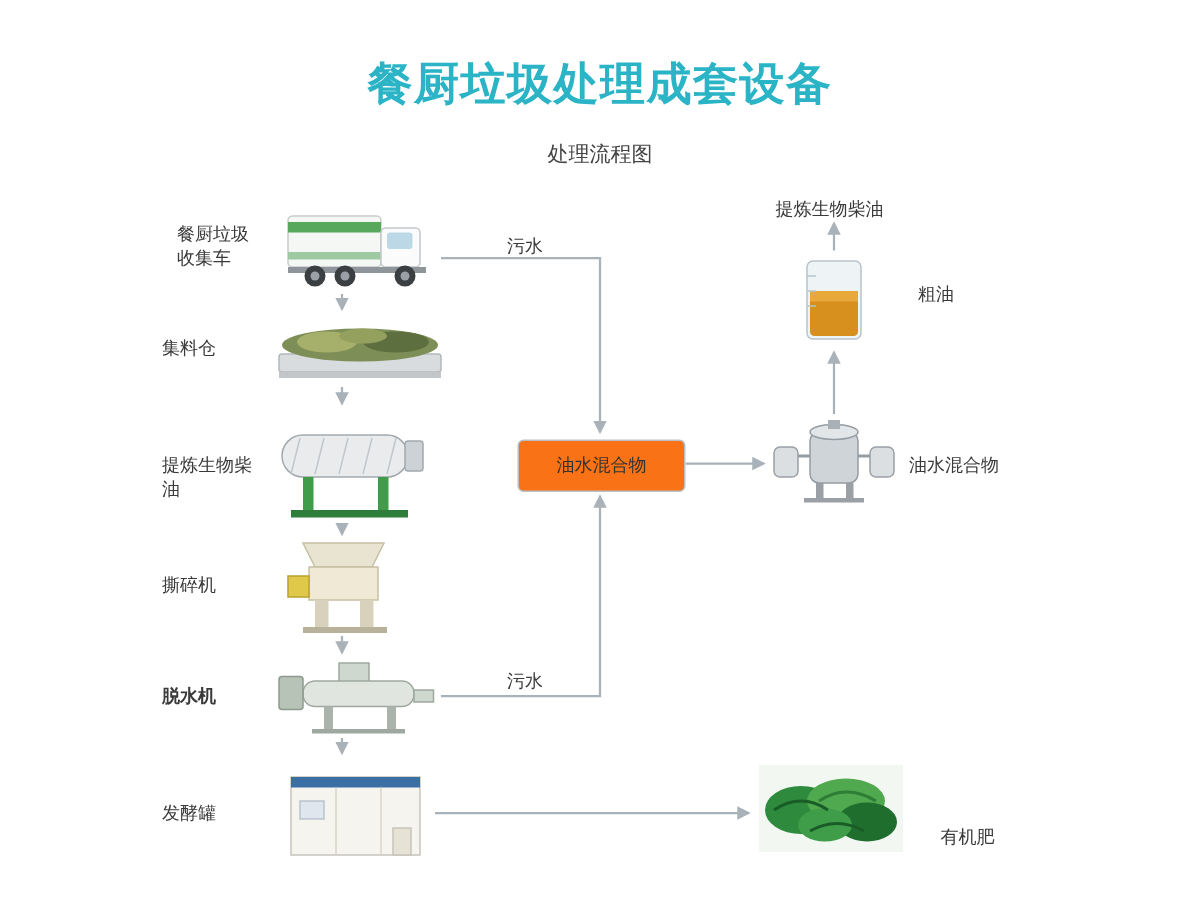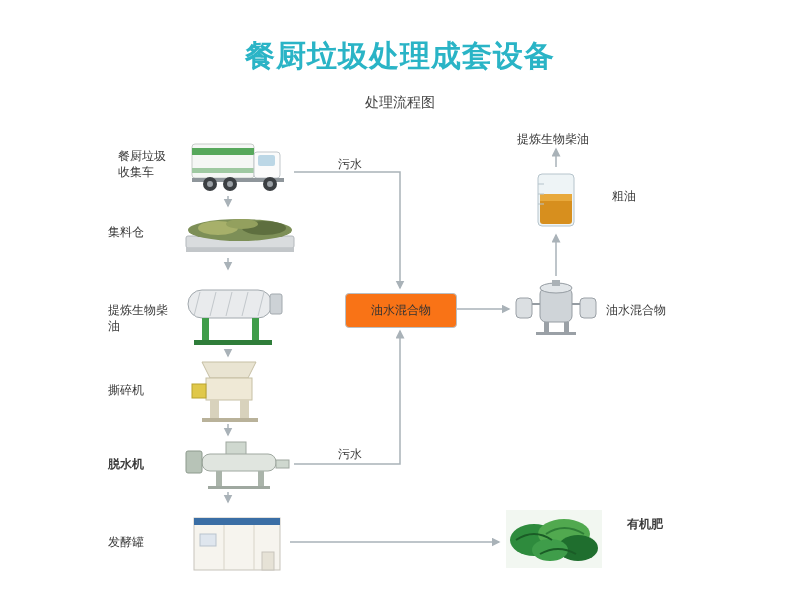--- a/index.html
+++ b/index.html
@@ -177,15 +177,15 @@
       <path d="M40 24 Q58 12 78 24" stroke="#2e7d36" fill="none" stroke-width="2"></path>
       <path d="M34 44 Q52 34 70 44" stroke="#1a5c26" fill="none" stroke-width="2"></path>
     </svg>
   </div>
 
   <div class="flow-label" style="left:338px;top:144px;">污水</div>
   <div class="flow-label" style="left:338px;top:434px;">污水</div>
   <div class="flow-label" style="left:517px;top:119px;">提炼生物柴油</div>
   <div class="flow-label" style="left:612px;top:176px;">粗油</div>
   <div class="flow-label" style="left:606px;top:290px;">油水混合物</div>
-  <div class="flow-label" style="left:627px;top:504px;font-weight:bold;">有机肥</div>
+  <div class="flow-label" style="left:627px;top:538px;">有机肥</div>
 
 </div>
 
 </body></html>

